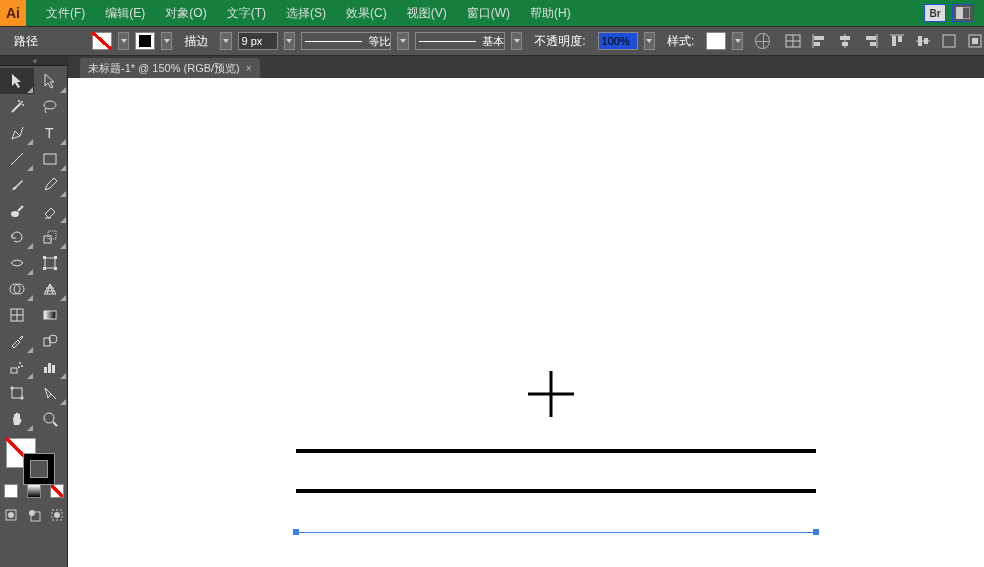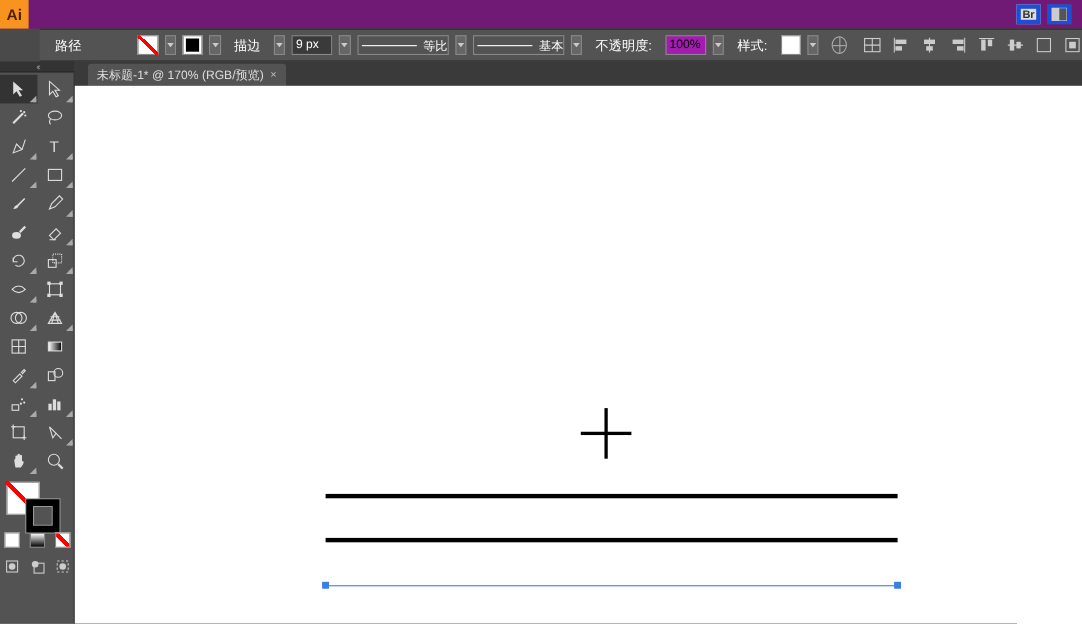--- a/index.html
+++ b/index.html
@@ -1,41 +1,41 @@
 <!DOCTYPE html>
 <html><head>
 <meta charset="utf-8">
 <style>
   * { margin:0; padding:0; box-sizing:border-box; font-family:"Microsoft YaHei",Arial,sans-serif; user-select:none; }
   body { width:984px; height:567px; background:#4a4a4a; overflow:hidden; position:relative; }
 
   
-  .menubar { height:26px; background:#701a75; display:flex; align-items:center; color:#ddd; font-size:12px;justify-content:flex-end; }
+  .menubar { height:26px; background:#15803d; display:flex; align-items:center; color:#ddd; font-size:12px;justify-content:flex-end; }
   .ai-logo { width:26px; height:26px; background:#f7931e; color:#4b1e00; font-weight:bold; font-size:14px; display:flex; align-items:center; justify-content:center; }
   .menu { display:flex; gap:0; margin-left:10px; }
   .menu-item { padding:0 10px; height:26px; line-height:26px; cursor:pointer; }
   .menu-spacer { flex:1; }
   .menu-icons { display:flex; gap:6px; margin-right:10px; }
-  .icon-btn { width:22px; height:18px; background:#555; border:4px solid #1d4ed8; display:flex; align-items:center; justify-content:center; }
+  .icon-btn { width:22px; height:18px; background:#555; border:1px solid #1d4ed8; display:flex; align-items:center; justify-content:center; }
   .icon-btn svg { display:block; }
 
   
-  .optbar { height:30px; background:#535353; border-top:1px solid #2a2a2a; border-bottom:1px solid #2a2a2a; display:flex; align-items:center; color:#fff; font-size:12px; padding-left:8px; gap:6px;margin-left:36px; }
+  .optbar { height:30px; background:#535353; border-top:1px solid #2a2a2a; border-bottom:1px solid #2a2a2a; display:flex; align-items:center; color:#fff; font-size:12px; padding-left:8px; gap:6px; }
   .label-box { padding:0 6px; white-space:nowrap; }
   .orange { color:#ffffff; }
   .swatch-nostroke { width:22px; height:18px; background:#fff; border:1px solid #888; position:relative; }
   .swatch-nostroke::after { content:""; position:absolute; left:-1px; top:-1px; right:-1px; bottom:-1px; background:linear-gradient(to top right, transparent 44%, #f00 44%, #f00 56%, transparent 56%); }
   .swatch-black { width:22px; height:18px; border:1px solid #888; background:#fff; display:flex; align-items:center; justify-content:center; }
   .swatch-black-inner { width:12px; height:12px; background:#000; }
   .dd { width:12px; height:18px; background:#666; border:1px solid #888; display:flex; align-items:center; justify-content:center; }
   .dd::before { content:""; border-left:3px solid transparent; border-right:3px solid transparent; border-top:4px solid #ccc; }
   .num-field { width:44px; height:18px; background:#3a3a3a; border:1px solid #888; color:#fff; font-size:11px; padding-left:3px; display:flex; align-items:center; }
   .stroke-style { width:100px; height:18px; border:1px solid #888; background:#535353; display:flex; align-items:center; justify-content:center; gap:3px; font-size:11px;}
   .stroke-line { flex:1; height:1px; background:#fff; margin:0 3px;}
-  .op-input { width:44px; height:18px; background:#a21caf; color:#000; font-size:11px; display:flex; align-items:center; padding-left:3px; border:1px solid #888;}
+  .op-input { width:44px; height:18px; background:#1d4ed8; color:#000; font-size:11px; display:flex; align-items:center; padding-left:3px; border:1px solid #888;}
   .swatch-white { width:22px; height:18px; background:#fff; border:1px solid #888; }
   .align-icons { display:flex; gap:8px; margin-left:8px; }
   .gbtn { width:18px; height:18px; display:flex; align-items:center; justify-content:center; }
   .gbtn svg { display:block; }
   .globe { width:16px; height:16px; border:1px solid #aaa; border-radius:50%; margin-left:6px; position:relative;}
   .globe::before { content:""; position:absolute; top:0; bottom:0; left:50%; width:1px; background:#aaa;}
   .globe::after { content:""; position:absolute; left:0; right:0; top:50%; height:1px; background:#aaa;}
 
   
   .collapse-bar { position:absolute; left:0; top:56px; width:68px; height:10px; background:#333; border-bottom:1px solid #222; display:flex; align-items:center; justify-content:center;}
@@ -74,20 +74,31 @@
   .cm-none { background:#fff; border:1px solid #888; position:relative;}
   .cm-none::after { content:""; position:absolute; inset:0; background:linear-gradient(to top right, transparent 40%, #f00 40%, #f00 60%, transparent 60%);}
   .screenmode { display:flex; width:68px; height:22px; margin-top:4px;}
   .sm-cell { flex:1; display:flex; align-items:center; justify-content:center;}
 </style>
 </head>
 <body>
 
 <div class="menubar">
   <div class="ai-logo">Ai</div>
+  <div class="menu">
+    <div class="menu-item">文件(F)</div>
+    <div class="menu-item">编辑(E)</div>
+    <div class="menu-item">对象(O)</div>
+    <div class="menu-item">文字(T)</div>
+    <div class="menu-item">选择(S)</div>
+    <div class="menu-item">效果(C)</div>
+    <div class="menu-item">视图(V)</div>
+    <div class="menu-item">窗口(W)</div>
+    <div class="menu-item">帮助(H)</div>
+  </div>
   <div class="menu-spacer"></div>
   <div class="menu-icons">
     <div class="icon-btn" style="background:#ddd;color:#333;font-size:10px;font-weight:bold;">Br</div>
     <div class="icon-btn">
       <svg width="14" height="12">
           <rect x="0" y="0" width="14" height="12" fill="none" stroke="#ccc"></rect>
           <rect x="0" y="0" width="7" height="12" fill="#ccc"></rect>
         </svg>
     </div>
   </div>
@@ -436,21 +447,21 @@
           <rect x="2" y="2" width="10" height="10" fill="none" stroke="#ccc" stroke-dasharray="2"></rect>
           <circle cx="7" cy="7" r="3" fill="#ccc"></circle>
         </svg>
       </div>
   </div>
 </div>
 
 <div class="workspace">
   <div class="tabbar">
     <div class="doc-tab">
-      <span>未标题-1* @ 170% (RGB/预览)</span>
+      <span>未标题-1* @ 150% (RGB/预览)</span>
       <span class="close">×</span>
     </div>
   </div>
   <div class="canvas-wrap">
     <div class="artwork">
       <div class="plus-cursor" style="top:293px; left:460px;"></div>
       <div class="line" style="top:371px; left:228px; width:520px;"></div>
       <div class="line" style="top:411px; left:228px; width:520px;"></div>
       <div class="line sel" style="top:454px; left:228px; width:520px;"></div>
       <div class="anchor" style="top:451px; left:225px;"></div>

